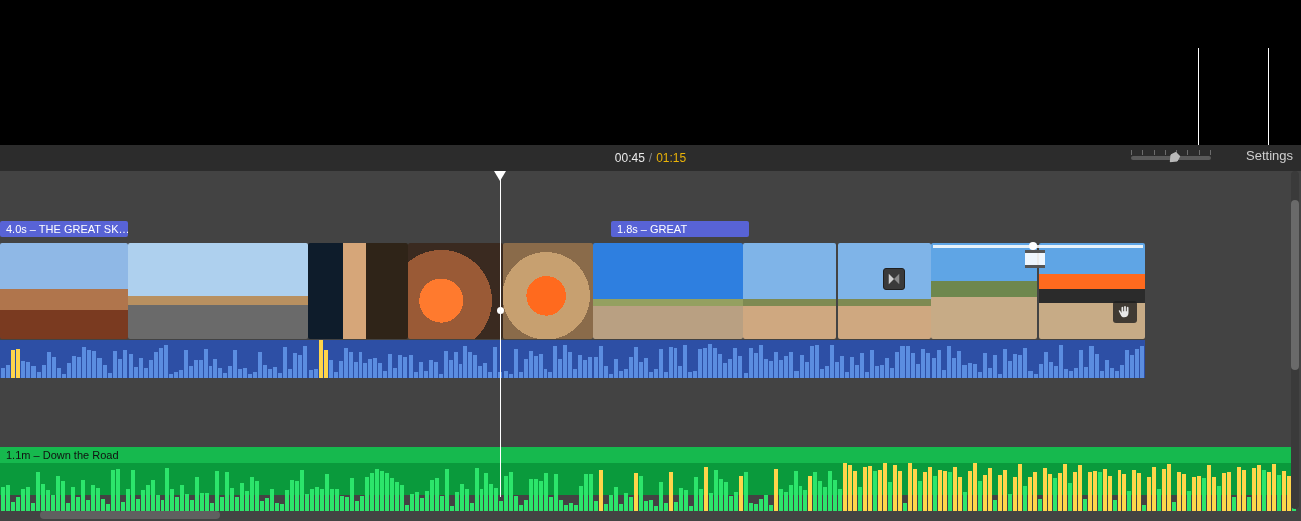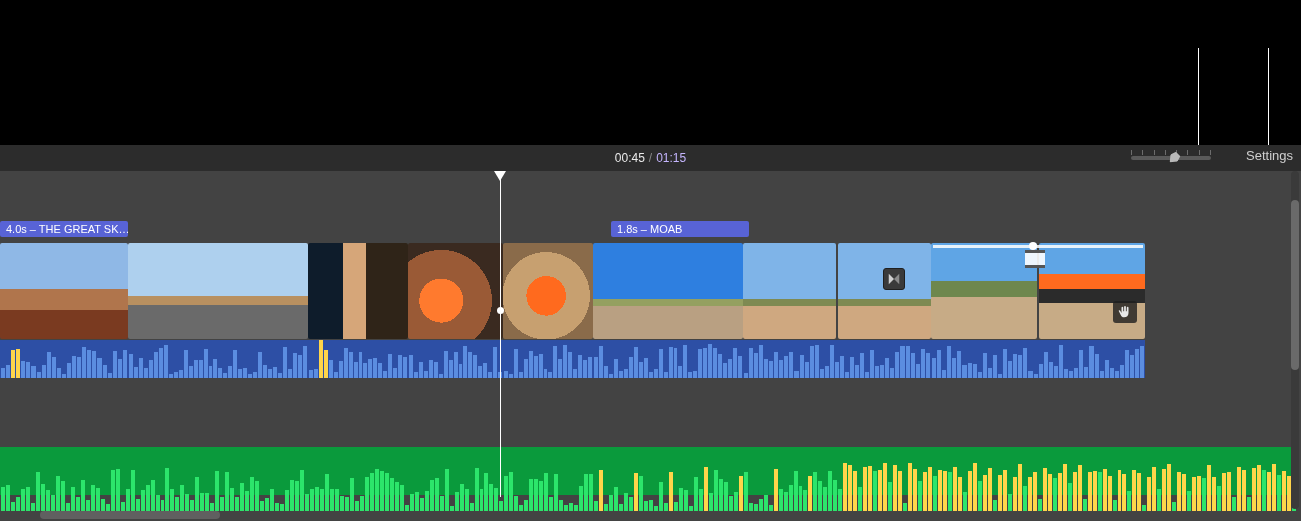--- a/index.html
+++ b/index.html
@@ -15,21 +15,21 @@
 
 
 .toolbar{
   position:absolute; left:0; right:0; top:145px; height:26px;
   background:#2c2c2c;
   display:flex; align-items:center; justify-content:center;
   color:#cfcfcf; font-size:12px;
 }
 .time-current{color:#eaeaea;}
 .time-sep{margin:0 4px;color:#8a8a8a;}
-.time-total{color:#c4b5fd;text-align:right;}
+.time-total{color:#eab308;text-align:right;}
 
 
 .zoom{
   position:absolute; top:149px; right:90px; width:80px; height:18px;
   display:flex; align-items:center;
 }
 .zoom-track{
   flex:1; height:4px; background:#5a5a5a; border-radius:2px; position:relative;
 }
 .zoom-ticks{
@@ -365,21 +365,21 @@
             <span style="height: 85.8673%;"></span>
             <span style="height: 68.5137%;"></span>
             <span style="height: 22.9914%;"></span>
             <span style="height: 60.1646%;"></span>
             <span style="height: 47.9345%;"></span>
             <span style="height: 55.6838%;"></span>
           </div>
         </div>
       </div>
       <div class="clip" style="width: 150px;">
-        <div class="clip-label" style="left: 18px; right: -6px; max-width: 150px;">1.8s – MOAB</div>
+        <div class="clip-label" style="left: 18px; right: -6px; max-width: 150px;">1.8s – GREAT</div>
         <div class="clip-thumbs">
           <div class="thumb" style="background: linear-gradient(rgb(46, 127, 224) 0px, rgb(46, 127, 224) 58%, rgb(148, 160, 96) 58%, rgb(148, 160, 96) 66%, rgb(185, 160, 130) 66%, rgb(185, 160, 130) 100%);"></div>
         </div>
         <div class="clip-audio">
           <div class="wave" style="height: 100%;">
             <span style="height: 55.954%;"></span>
             <span style="height: 85.4935%;"></span>
             <span style="height: 31.8025%;"></span>
             <span style="height: 11.6711%;"></span>
             <span style="height: 50.0377%;"></span>
@@ -521,20 +521,23 @@
     </div>
 
   <div class="transition" id="transition-0" style="left: 894px;">
     <svg viewBox="0 0 16 16">
       <path d="M2 2 L8 8 L2 14 Z" fill="#cfcfcf"></path>
       <path d="M14 2 L8 8 L14 14 Z" fill="#8a8a8a"></path>
     </svg>
   </div>
 
   <div class="music">
+    <div class="music-label-bar">
+      <span>1.1m – Down the Road</span>
+    </div>
     <div class="wave green" id="music-wave" style="position:absolute;left:0;right:0;top:16px;bottom:0;">
         <span style="height: 49.2332%;"></span>
         <span style="height: 54.8632%;"></span>
         <span style="height: 19.238%;"></span>
         <span style="height: 29.5182%;"></span>
         <span style="height: 45.4568%;"></span>
         <span style="height: 50.5106%;"></span>
         <span style="height: 16.2846%;"></span>
         <span style="height: 80.3097%;"></span>
         <span style="height: 57.1536%;"></span>

